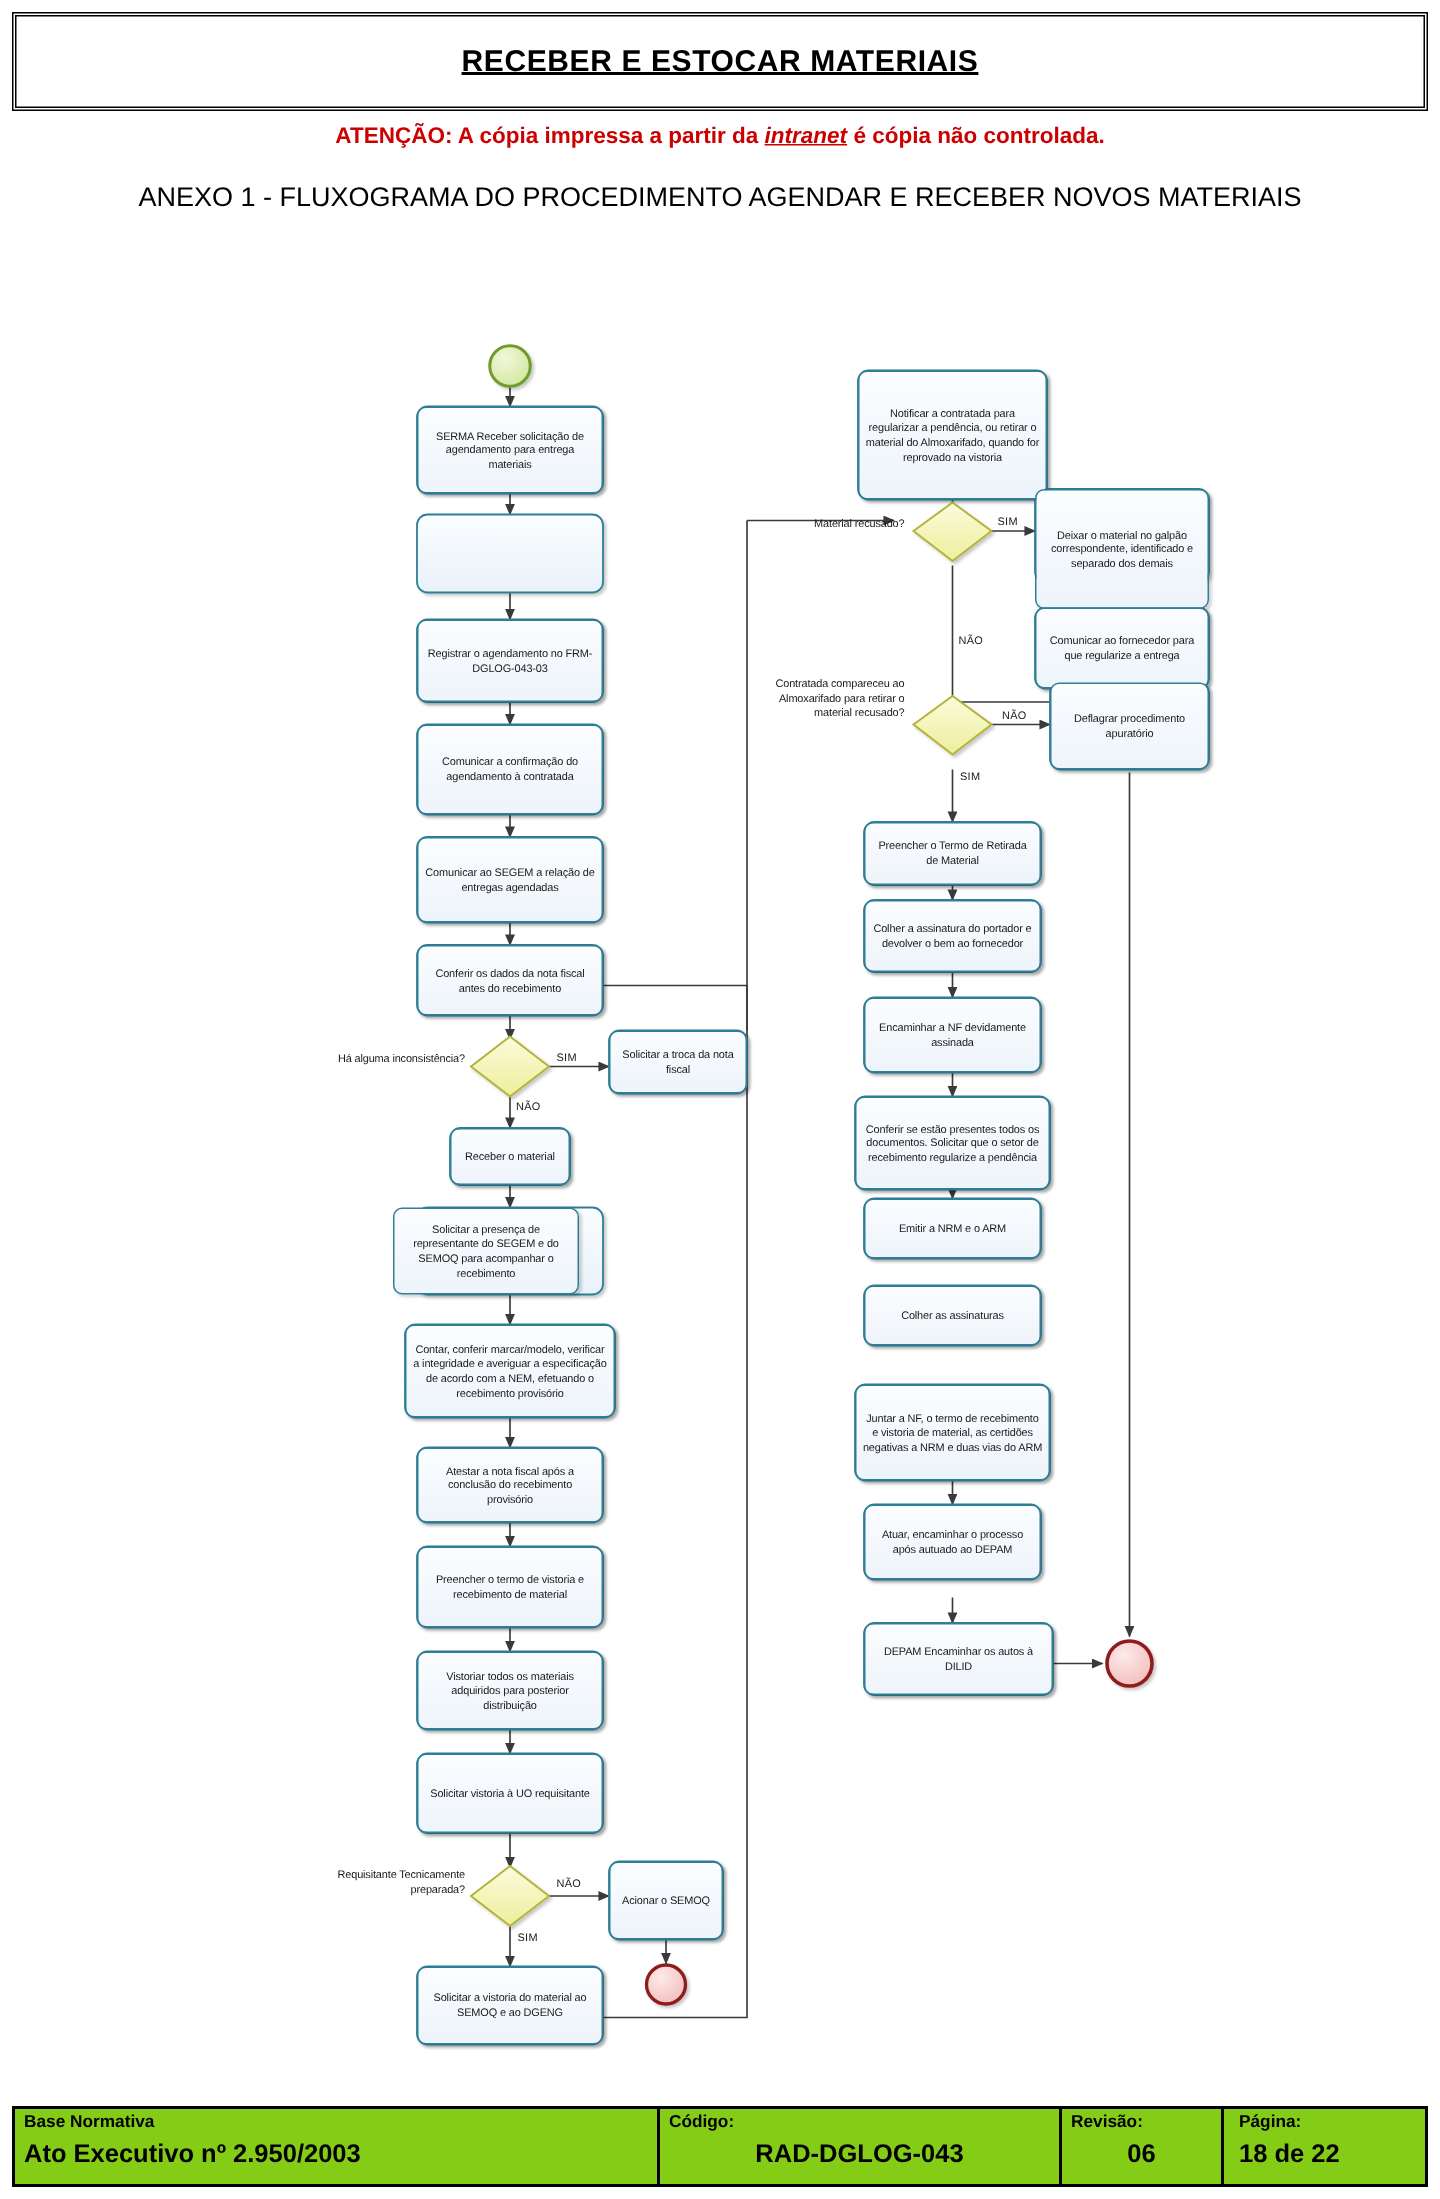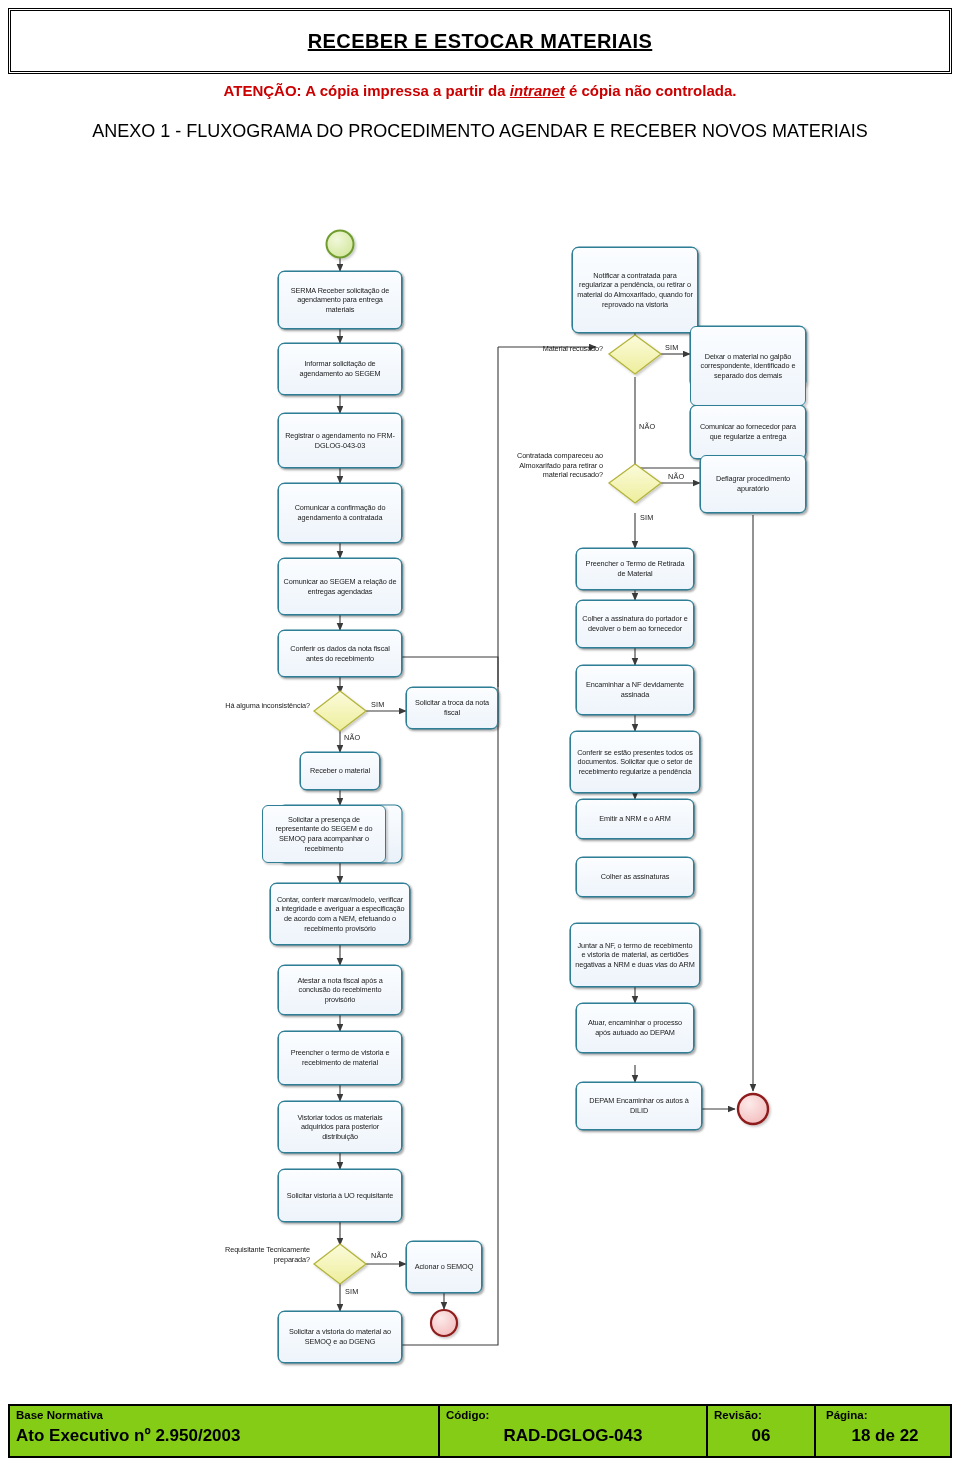--- a/index.html
+++ b/index.html
@@ -53,21 +53,21 @@
   .footer{
     position:absolute;left:8px;top:1404px;width:944px;height:54px;
     border:2px solid #000;box-sizing:border-box;display:flex;background:#84cc16;
   }
   .fcell{box-sizing:border-box;border-right:2px solid #000;padding:3px 6px 0 6px;
          display:flex;flex-direction:column;justify-content:flex-start;}
   .fcell:last-child{border-right:none;}
   .fc-base{width:430px;}
   .fc-cod{width:268px;align-items:center;}
   .fc-rev{width:108px;align-items:center;}
-  .fc-pag{width:auto;flex:1;align-items:center;padding-left:10px;}
+  .fc-pag{width:auto;flex:1;align-items:flex-start;padding-left:10px;}
   .fhead{font-size:11.5px;font-weight:bold;line-height:1.1;width:100%;}
   .fval{font-size:17px;font-weight:bold;line-height:1.15;margin-top:4px;}
   .fc-cod .fhead{text-align:left;align-self:flex-start;}
   .fc-rev .fhead{text-align:left;align-self:flex-start;}
 </style>
 </head>
 <body>
 
 <div class="title-frame">
   <div class="title-text">RECEBER E ESTOCAR MATERIAIS</div>
@@ -213,21 +213,20 @@
 
     <g filter="url(#sh)">
       <polygon points="635,110 661,129 635,149 609,129" fill="url(#gdec)" stroke="#b3b33a" stroke-width="1.3"></polygon>
       <polygon points="635,239 661,258 635,278 609,258" fill="url(#gdec)" stroke="#b3b33a" stroke-width="1.3"></polygon>
     </g>
 
     <circle cx="753" cy="884" r="15" fill="url(#gend)" stroke="#8f1d1d" stroke-width="2.4" filter="url(#sh)"></circle>
   </svg>
 
   <div class="node" style="left:278px;top:46px;width:124px;height:58px;">SERMA Receber solicitação de agendamento para entrega materiais</div>
-  <div class="node" style="left:278px;top:118px;width:124px;height:52px;">Informar solicitação de agendamento ao SEGEM</div>
   <div class="node" style="left:278px;top:188px;width:124px;height:55px;">Registrar o agendamento no FRM-DGLOG-043-03</div>
   <div class="node" style="left:278px;top:258px;width:124px;height:60px;">Comunicar a confirmação do agendamento à contratada</div>
   <div class="node" style="left:278px;top:333px;width:124px;height:57px;">Comunicar ao SEGEM a relação de entregas agendadas</div>
   <div class="node" style="left:278px;top:405px;width:124px;height:47px;">Conferir os dados da nota fiscal antes do recebimento</div>
   <div class="node" style="left:406px;top:462px;width:92px;height:42px;">Solicitar a troca da nota fiscal</div>
   <div class="node" style="left:300px;top:527px;width:80px;height:38px;">Receber o material</div>
   <div class="node" style="left:262px;top:580px;width:124px;height:58px;">Solicitar a presença de representante do SEGEM e do SEMOQ para acompanhar o recebimento</div>
   <div class="node" style="left:270px;top:658px;width:140px;height:62px;">Contar, conferir marcar/modelo, verificar a integridade e averiguar a especificação de acordo com a NEM, efetuando o recebimento provisório</div>
   <div class="node" style="left:278px;top:740px;width:124px;height:50px;">Atestar a nota fiscal após a conclusão do recebimento provisório</div>
   <div class="node" style="left:278px;top:806px;width:124px;height:54px;">Preencher o termo de vistoria e recebimento de material</div>

